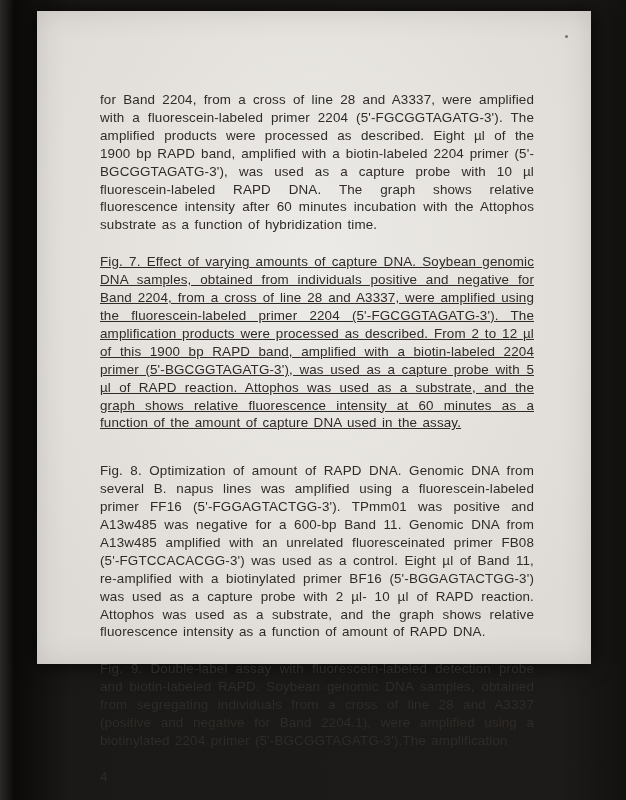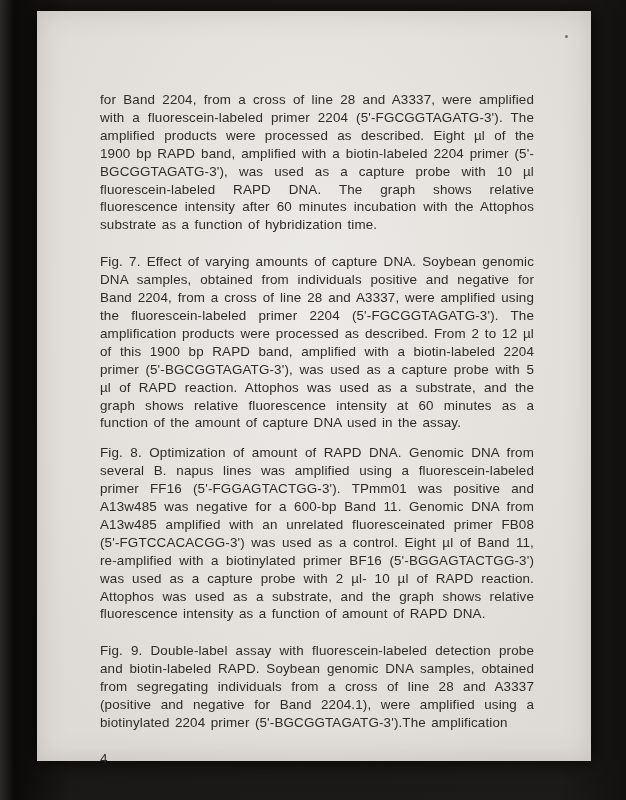--- a/index.html
+++ b/index.html
@@ -12,21 +12,21 @@
     position: relative;
     overflow: hidden;
     background: linear-gradient(90deg, #2b2a28 0px, #0b0a09 14px, #1b1917 70px, #1d1b19 560px, #121110 626px);
     font-family: "Liberation Sans", sans-serif;
   }
   .page {
     position: absolute;
     left: 37px;
     top: 11px;
     width: 554px;
-    height: 750px;
+    height: 653px;
     background:
       radial-gradient(ellipse at 50% 40%, rgba(255,255,255,0.25), rgba(0,0,0,0.04) 85%),
       #e7e4df;
     box-shadow: 0 0 20px rgba(0,0,0,0.85), inset 0 0 28px rgba(90,80,70,0.18);
   }
   .speck {
     position: absolute;
     left: 528px;
     top: 24px;
     width: 3px;
@@ -44,21 +44,22 @@
   }
   .content p {
     margin: 0 0 19px 0;
     font-size: 13.4px;
     line-height: 17.9px;
     text-align: justify;
     letter-spacing: 0.15px;
     word-spacing: 1.5px;
   }
   .content p.mb-lg {
-    margin-bottom: 12px;
+    margin-bottom: 30px;
+    text-decoration: underline;
   }
   .italic {
   }
   .page-number {
     margin-top: 14px;
     font-size: 13.5px;
     letter-spacing: 4px;
     color: #2e2b28;
   }
 </style>

